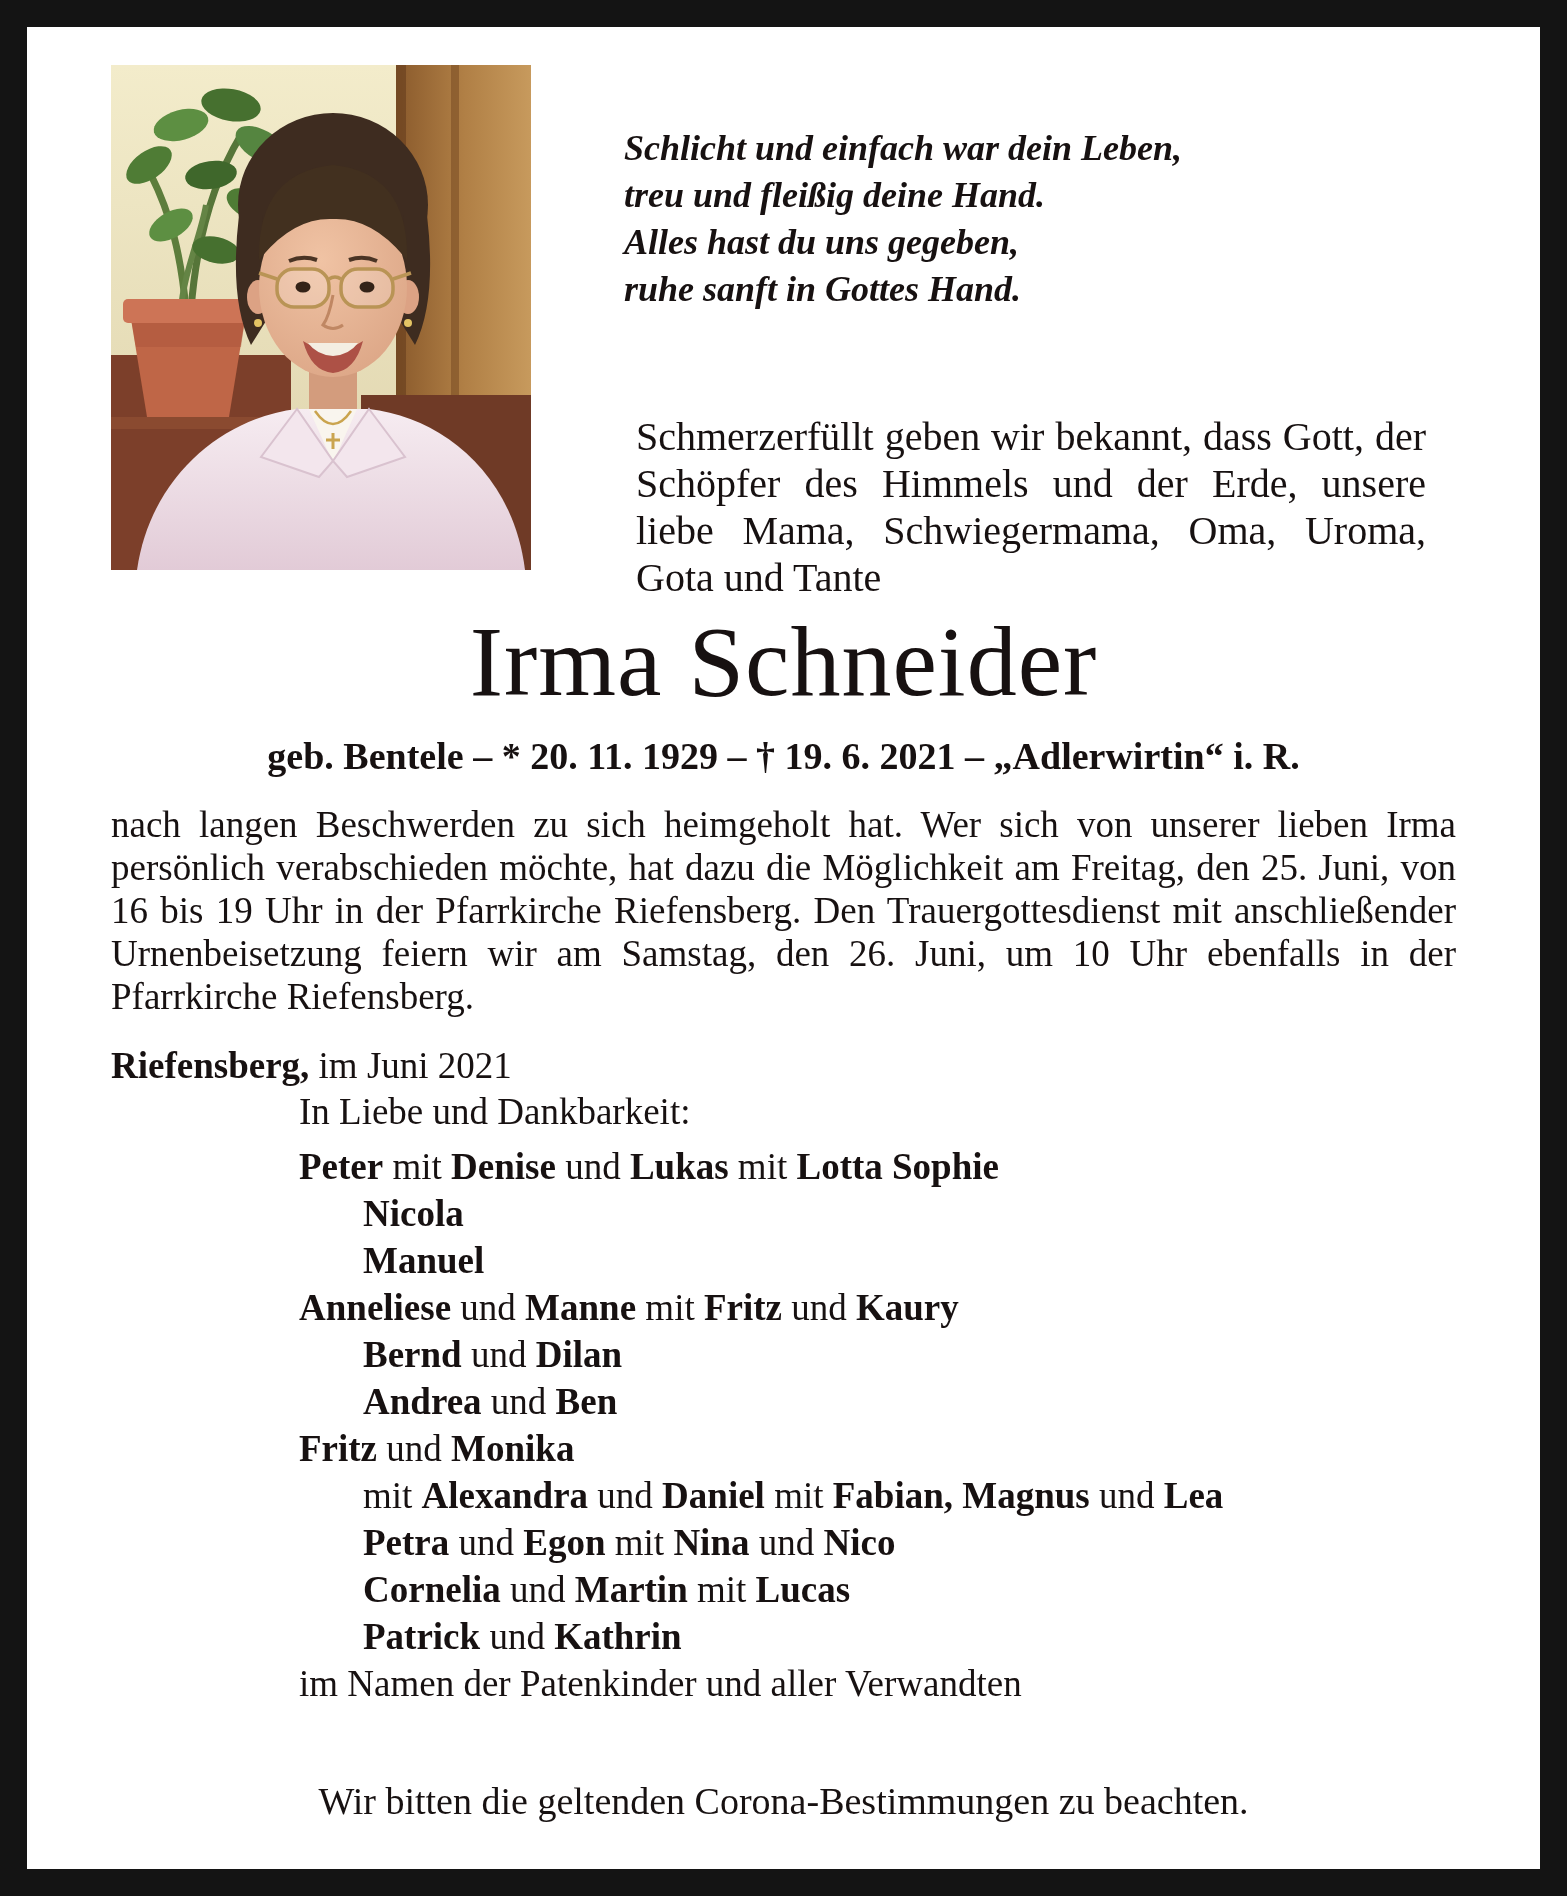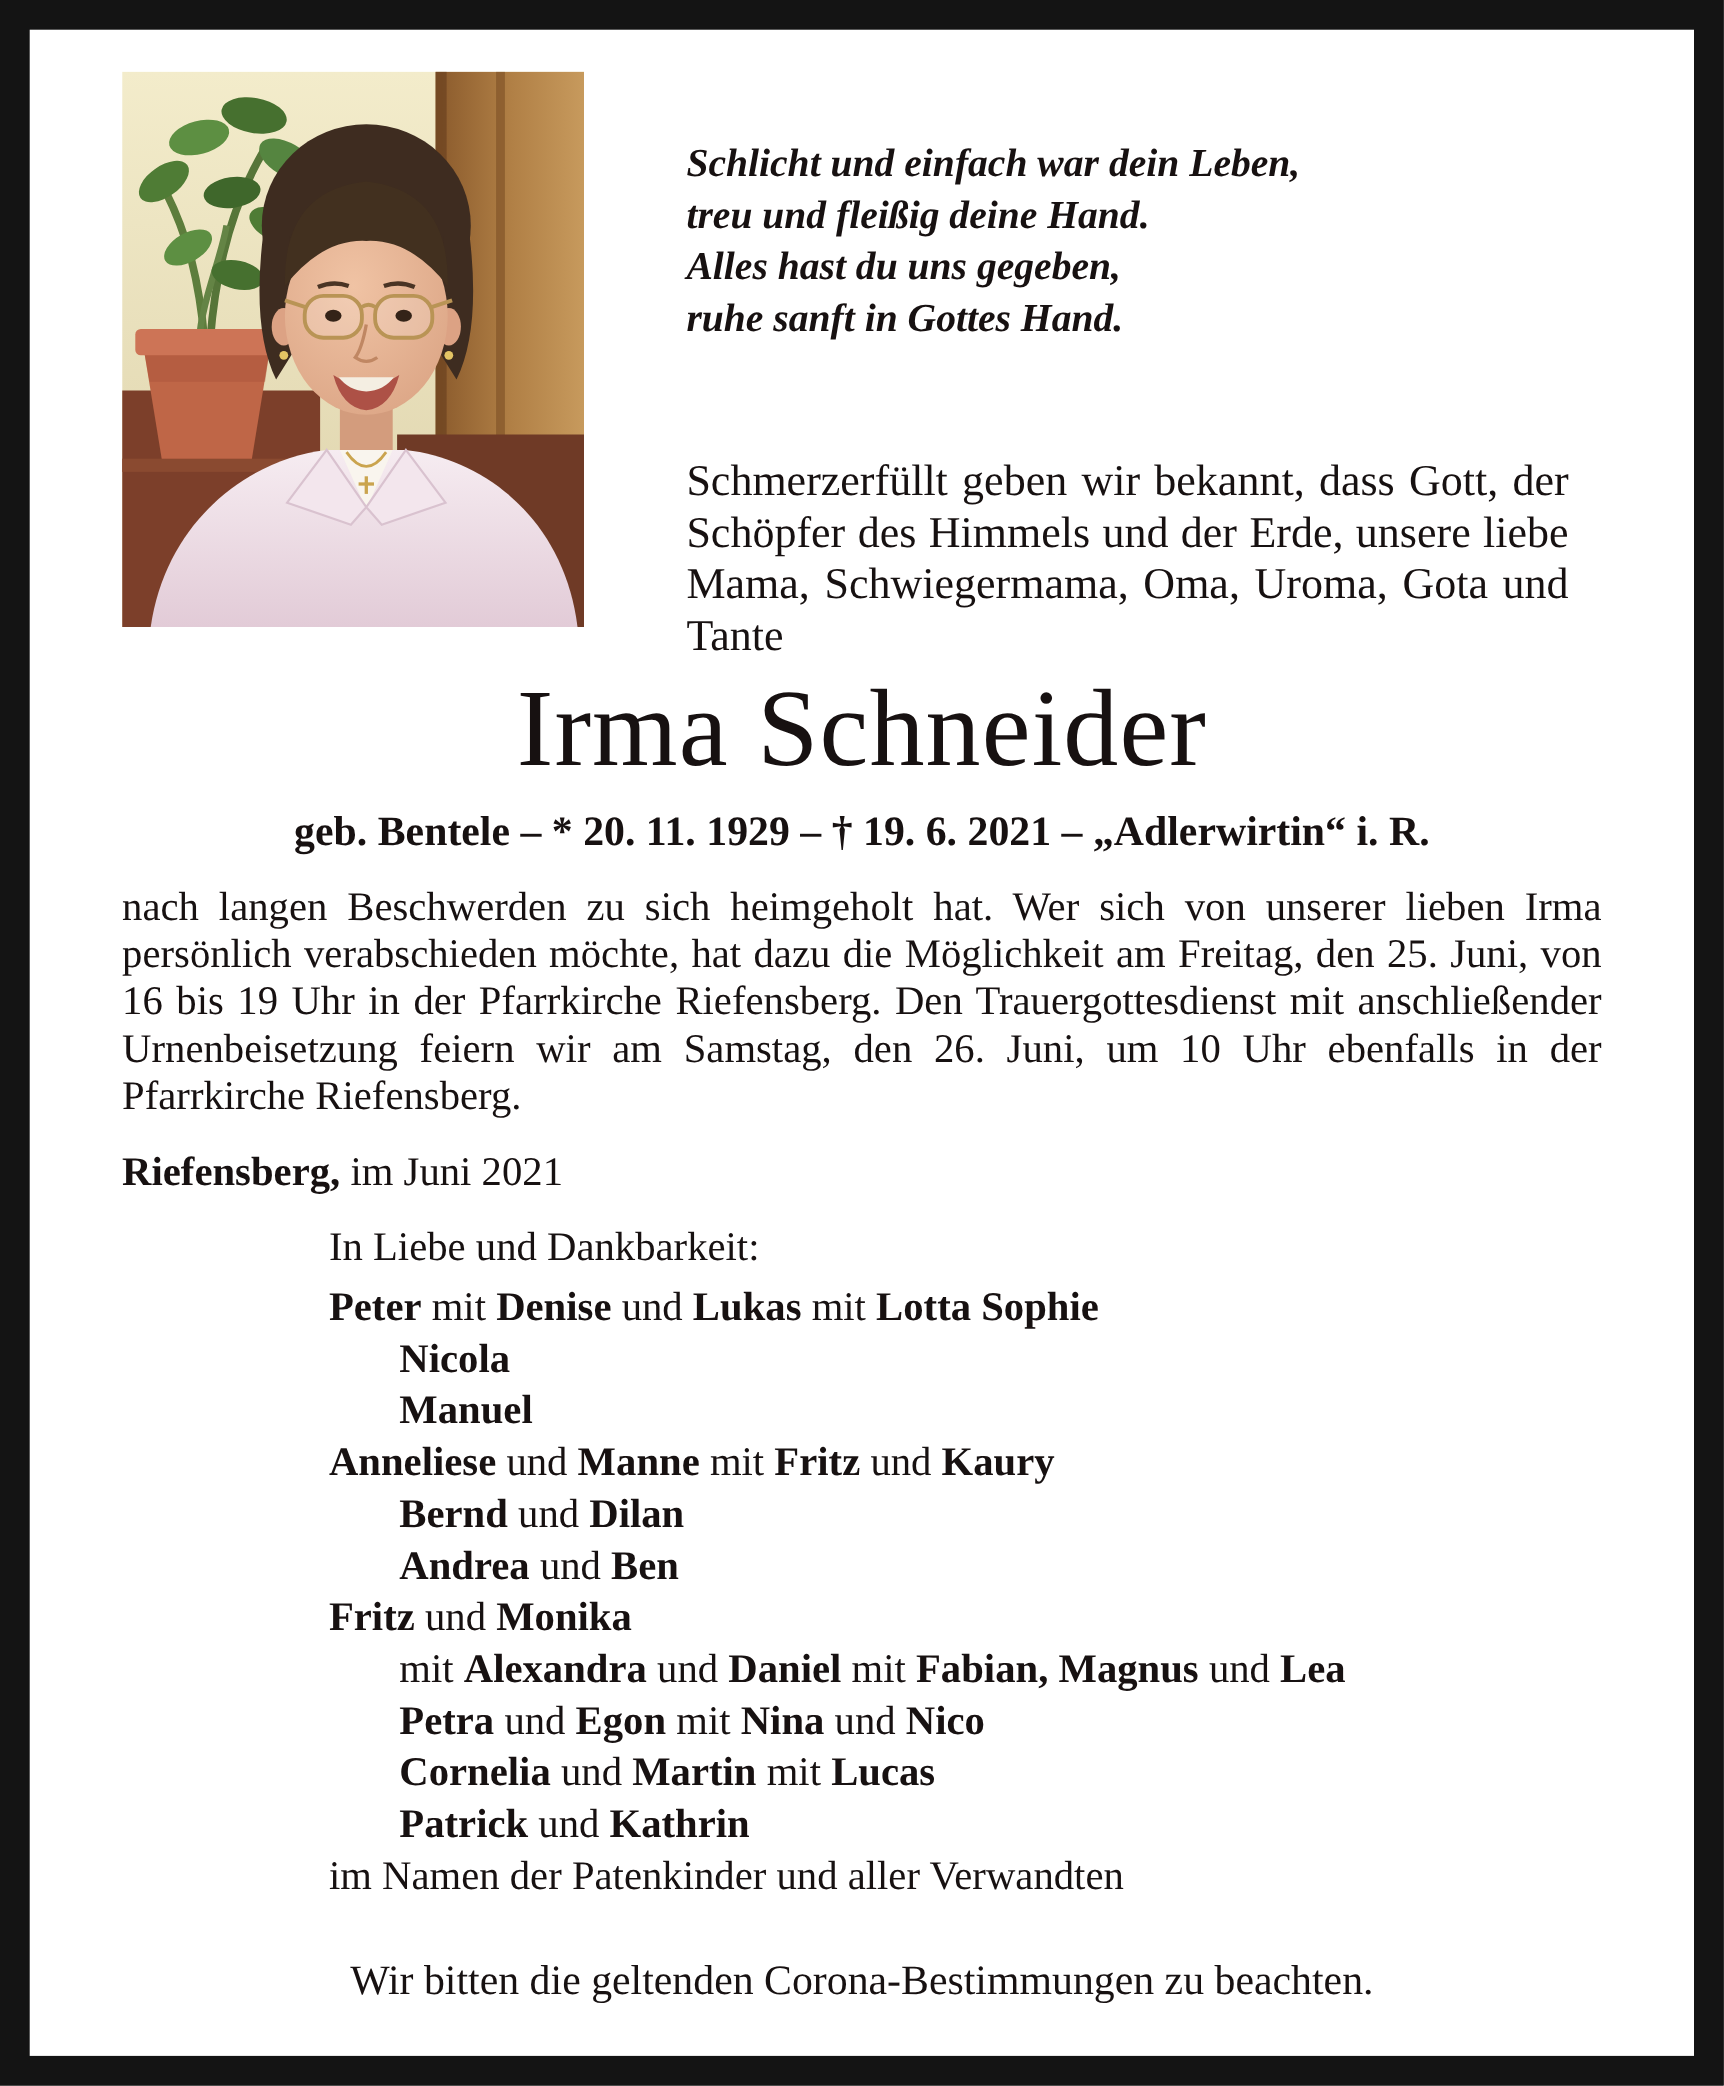--- a/index.html
+++ b/index.html
@@ -7,26 +7,26 @@
   .frame{width:1567px;height:1896px;background:var(--frame);padding:27px;box-sizing:border-box;}
   .paper{width:100%;height:100%;background:var(--paper);box-sizing:border-box;
          padding:38px 84px 46px;display:flex;flex-direction:column;color:var(--ink);
          font-family:"Liberation Serif","DejaVu Serif",serif;}
   p{margin:0;}
   .top-row{display:flex;}
   .photo{width:420px;height:505px;flex:0 0 auto;overflow:hidden;}
   .photo svg{display:block;}
   .right-col{flex:1;padding-left:93px;}
   .poem{margin-top:60px;font-style:italic;font-weight:600;font-size:36px;line-height:47px;}
-  .announcement{margin:100px 30px 0 0;font-size:40px;line-height:47px;text-align:justify;}
+  .announcement{margin:100px 30px 0 12px;font-size:40px;line-height:47px;text-align:justify;}
   .name{margin:10px 0 0;font-size:100px;line-height:102px;font-weight:400;text-align:center;letter-spacing:1px;}
   .life-data{margin-top:20px;text-align:center;font-weight:700;font-size:38px;line-height:46px;}
   .body-text{margin-top:24px;font-size:37px;line-height:43px;text-align:justify;}
   .dateline{margin-top:26px;font-size:37px;line-height:44px;}
-  .family{margin-left:188px;margin-top:22px;font-size:37px;line-height:47px;}
+  .family{margin-left:188px;font-size:37px;line-height:47px;}
   .family-heading{margin-bottom:8px;}
   .family-line.ind1{padding-left:64px;}
   .bold{font-weight:700;}
   .footer{margin-top:auto;font-size:38px;line-height:44px;text-align:center;}
 </style>
 </head>
 <body>
 
 <div class="frame">
   <div class="paper">

